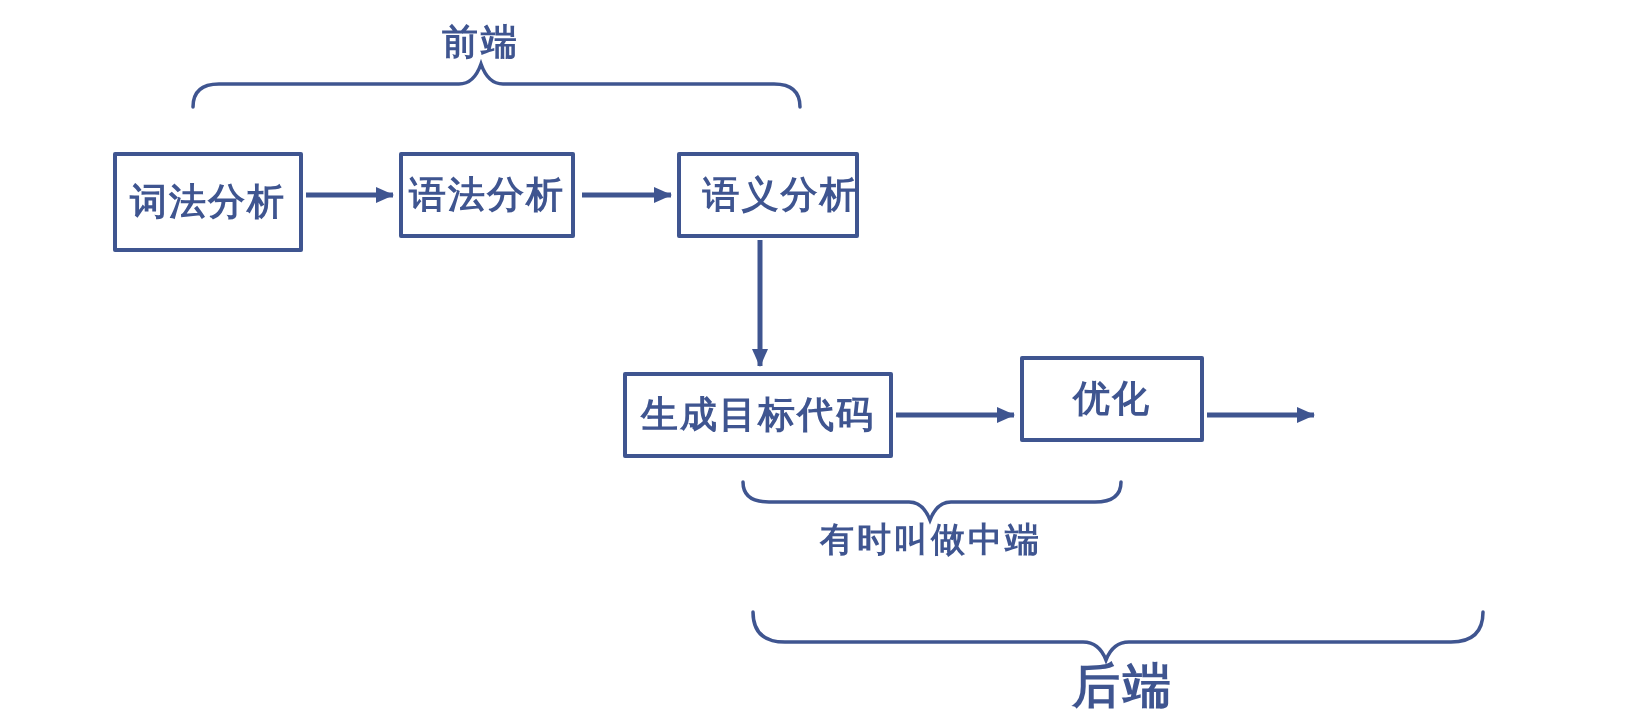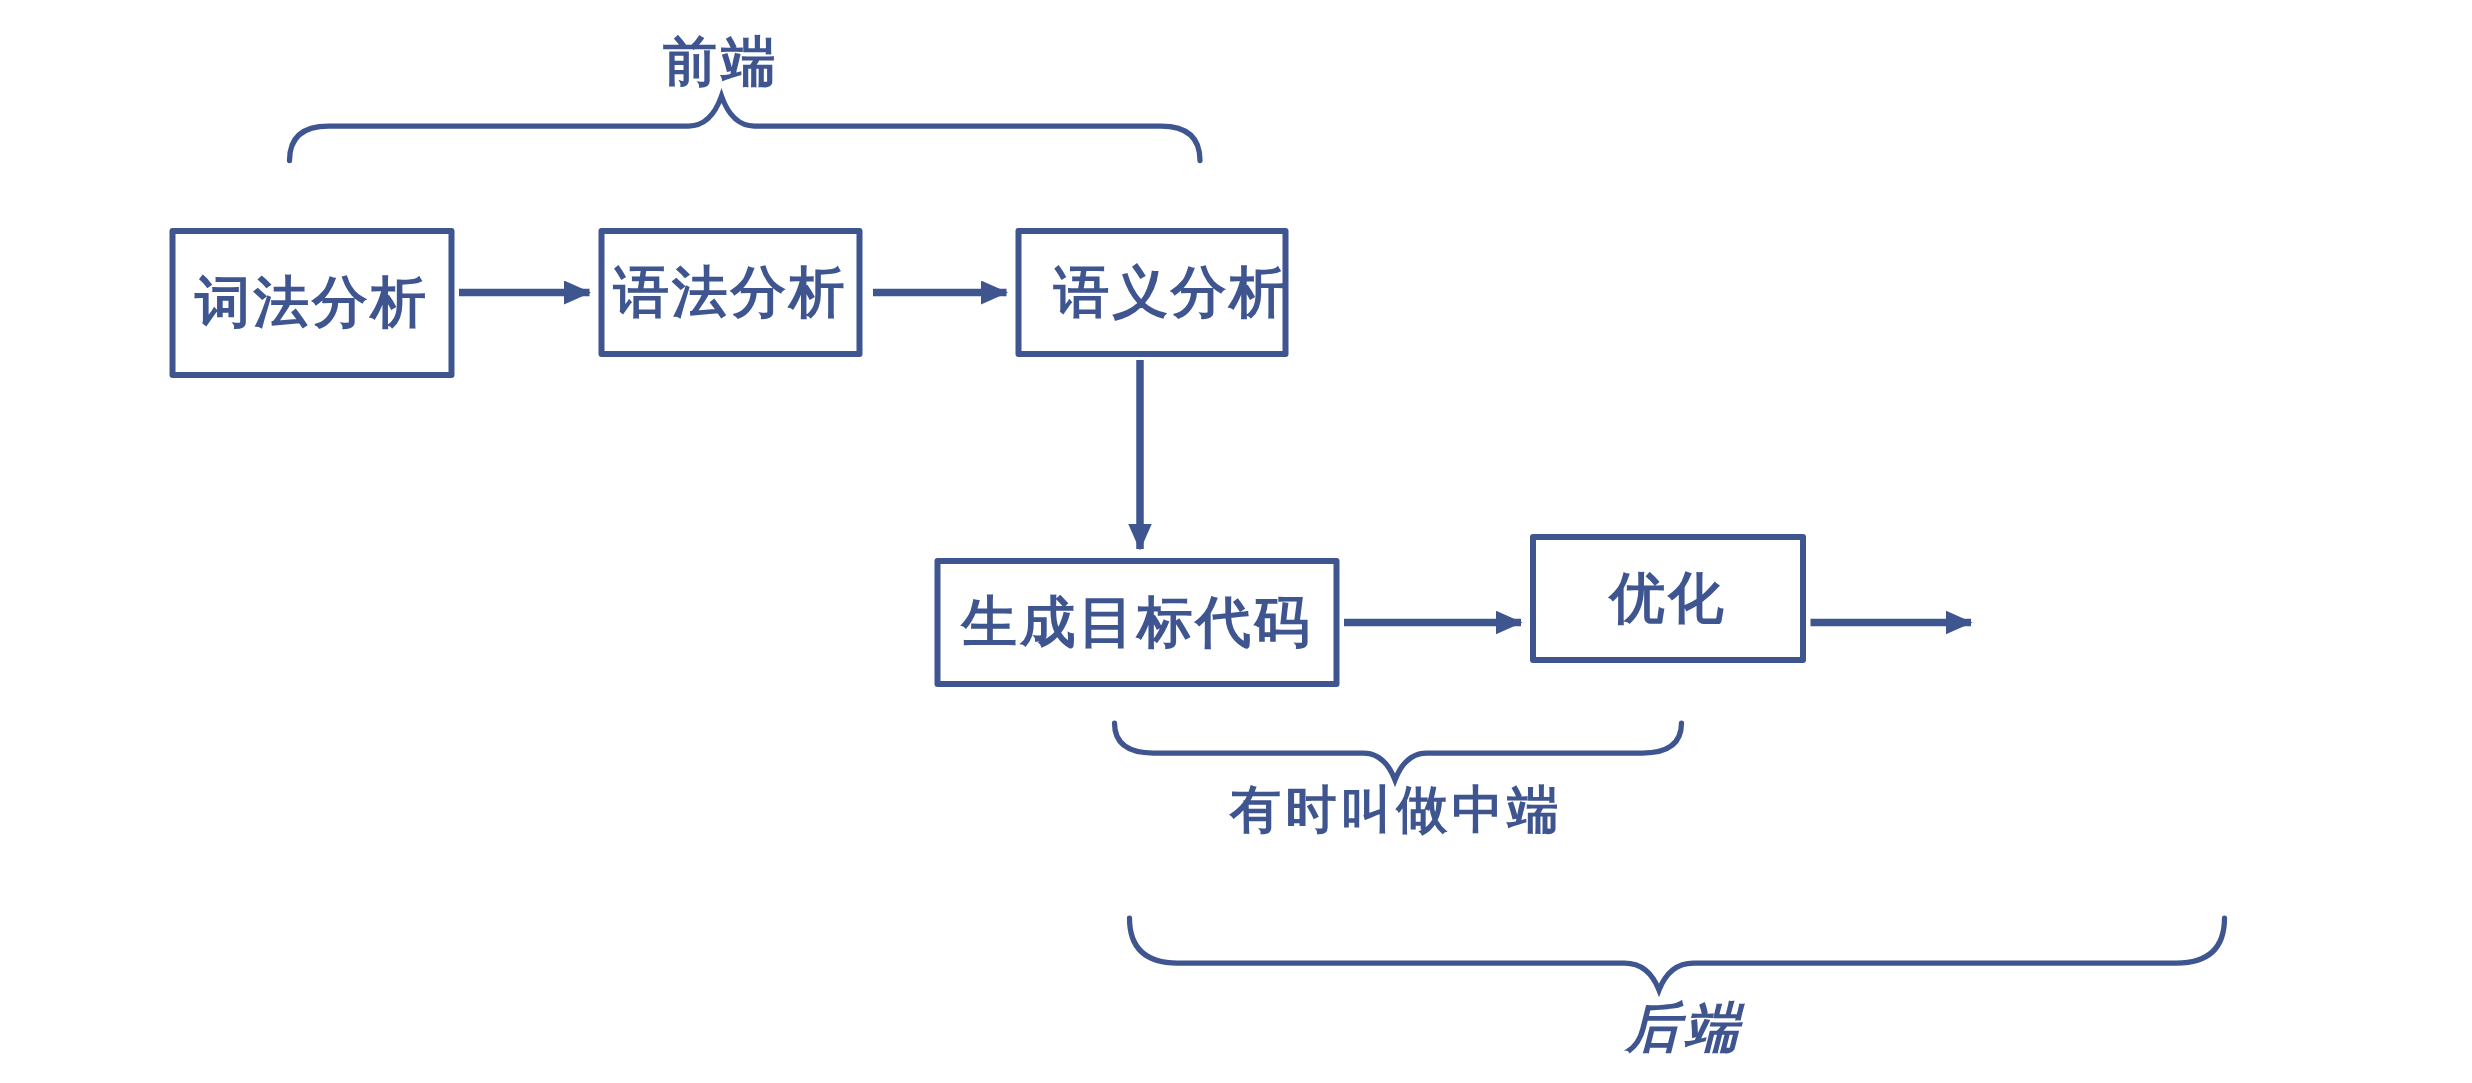--- a/index.html
+++ b/index.html
@@ -25,21 +25,21 @@
     white-space: nowrap;
   }
   .brace-label {
     position: absolute;
     color: var(--accent);
     font-weight: 600; letter-spacing: 3px; white-space: nowrap;
     transform: translate(-50%, -50%);
   }
   #label-front-end   { left: 458px;  top: 42px;  font-size: 36px; }
   #label-middle-end  { left: 908px;  top: 540px; font-size: 34px; }
-  #label-back-end    { left: 1100px; top: 686px; font-size: 36px; font-style: italic; }
+  #label-back-end    { left: 1100px; top: 686px; font-size: 48px; }
   #node-0 { left: 90px;   top: 152px; width: 190px; height: 100px; }
   #node-1 { left: 376px;  top: 152px; width: 176px; height: 86px; }
   #node-2 { left: 654px;  top: 152px; width: 182px; height: 86px; padding-left: 25px; }
   #node-3 { left: 600px;  top: 372px; width: 270px; height: 86px; }
   #node-4 { left: 997px;  top: 356px; width: 184px; height: 86px; }
   #node-5 { left: 1297px; top: 372px; width: 273px; height: 86px; }
 </style>
 </head>
 <body>
 

